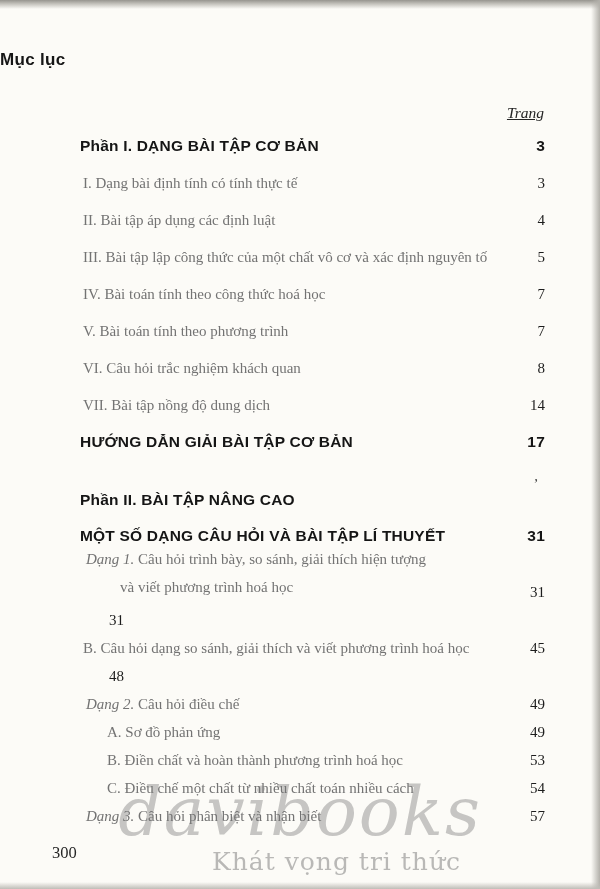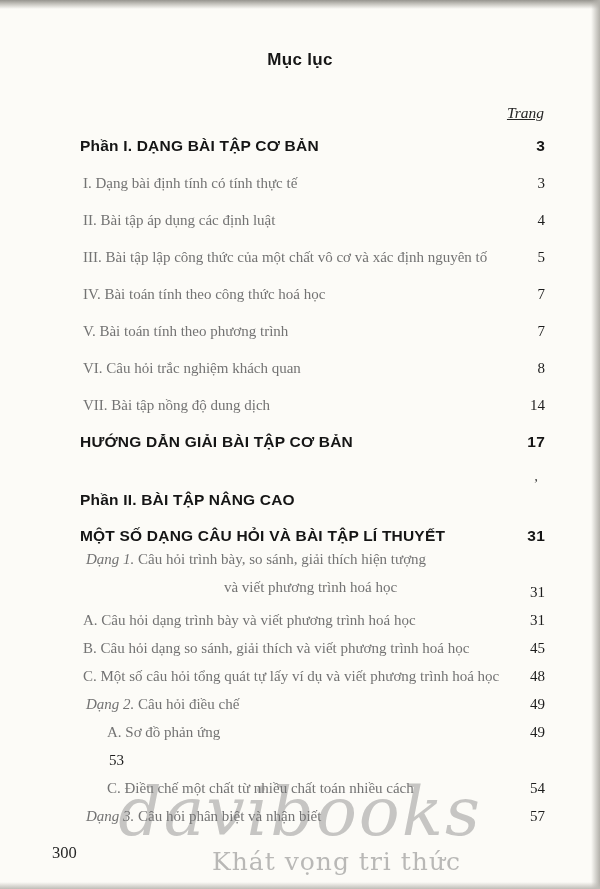--- a/index.html
+++ b/index.html
@@ -5,42 +5,42 @@
   html,body{margin:0;padding:0;}
   body{width:600px;height:889px;overflow:hidden;background:#8f8e89;}
   .scan{position:relative;width:600px;height:889px;background:#fcfbf7;overflow:hidden;color:#1b1b1b;}
   .edge-top{position:absolute;top:0;left:0;right:0;height:9px;
     background:linear-gradient(to bottom,#97958f 0%,#c6c4be 45%,rgba(250,249,245,0) 100%);}
   .edge-right{position:absolute;top:0;right:0;bottom:0;width:9px;
     background:linear-gradient(to left,#b2b0aa 0%,rgba(250,249,245,0) 100%);}
   .edge-bottom{position:absolute;left:0;right:0;bottom:0;height:7px;
     background:linear-gradient(to top,#bfbdb7 0%,rgba(250,249,245,0) 100%);}
 
-  .title{position:absolute;top:50px;left:0;right:0;margin:0;text-align:center;
+  .title{position:absolute;top:50px;left:0;right:0;margin:0;text-align:left;
     font:700 17px "Liberation Sans",sans-serif;letter-spacing:.3px;color:#161616;}
   .trang{position:absolute;top:104px;right:56px;
     font:italic 15.5px "Liberation Serif",serif;color:#242424;text-decoration:underline;}
 
   .toc{position:absolute;top:118px;left:80px;right:55px;}
   .row{display:flex;align-items:flex-end;justify-content:space-between;}
   .part1 .row{height:37px;}
   .part2{margin-top:22px;}
   .part2 .row{height:28px;}
   .part2 .row.section{height:36px;}
   .part2 .row.two-line{height:56px;}
 
   .row .txt{flex:1 1 auto;white-space:nowrap;font:15px "Liberation Serif",serif;color:#737373;}
   .row .pg{flex:0 0 44px;text-align:right;font:15px "Liberation Serif",serif;color:#1d1d1d;}
   .row.section .txt,.row.section .pg{font:700 15.5px "Liberation Sans",sans-serif;letter-spacing:.2px;color:#151515;}
   .row.item .txt{padding-left:3px;}
   .row.dang .txt{padding-left:6px;}
   .row.sub .txt{padding-left:27px;}
   .lbl{font-style:italic;}
   .two-line .txt{line-height:28px;}
-  .cont{padding-left:34px;white-space:nowrap;text-align:center;}
+  .cont{padding-left:34px;white-space:nowrap;}
 
   .artifact{position:absolute;top:468px;right:62px;font:15px "Liberation Serif",serif;color:#4a4a4a;}
   .folio{position:absolute;left:52px;bottom:26px;font:16.5px "Liberation Serif",serif;color:#262626;}
 
   .watermark{position:absolute;left:0;right:0;bottom:12px;text-align:center;pointer-events:none;}
   .wm1{font-family:"DejaVu Serif",serif;font-size:68px;line-height:1;
     color:rgba(118,118,118,0.40);letter-spacing:2px;font-style:italic;}
   .wm2{font-family:"DejaVu Serif",serif;font-size:25px;line-height:1.15;margin-top:2px;
     color:rgba(122,122,122,0.52);letter-spacing:1px;padding-left:73px;}
 </style>
@@ -101,40 +101,39 @@
         </div>
         <div class="row section">
           <div class="txt">MỘT SỐ DẠNG CÂU HỎI VÀ BÀI TẬP LÍ THUYẾT</div>
           <div class="pg">31</div>
         </div>
         <div class="row dang two-line">
           <div class="txt"><span class="lbl">Dạng 1.</span> Câu hỏi trình bày, so sánh, giải thích hiện tượng<div class="cont">và viết phương trình hoá học</div></div>
           <div class="pg">31</div>
         </div>
         <div class="row item">
-          <div class="txt">A. Câu hỏi dạng trình bày và viết phương trình hoá học</div>
           <div class="pg">31</div>
         </div>
         <div class="row item">
           <div class="txt">B. Câu hỏi dạng so sánh, giải thích và viết phương trình hoá học</div>
           <div class="pg">45</div>
         </div>
         <div class="row item">
-          <div class="txt">C. Một số câu hỏi tổng quát tự lấy ví dụ và viết phương trình hoá học</div>
           <div class="pg">48</div>
         </div>
         <div class="row dang">
           <div class="txt"><span class="lbl">Dạng 2.</span> Câu hỏi điều chế</div>
           <div class="pg">49</div>
         </div>
         <div class="row sub">
           <div class="txt">A. Sơ đồ phản ứng</div>
           <div class="pg">49</div>
         </div>
         <div class="row sub">
+          <div class="txt">B. Điền chất và hoàn thành phương trình hoá học</div>
           <div class="pg">53</div>
         </div>
         <div class="row sub">
           <div class="txt">C. Điều chế một chất từ nhiều chất toán nhiều cách</div>
           <div class="pg">54</div>
         </div>
         <div class="row dang">
           <div class="txt"><span class="lbl">Dạng 3.</span> Câu hỏi phân biệt và nhận biết</div>
           <div class="pg">57</div>
         </div>

